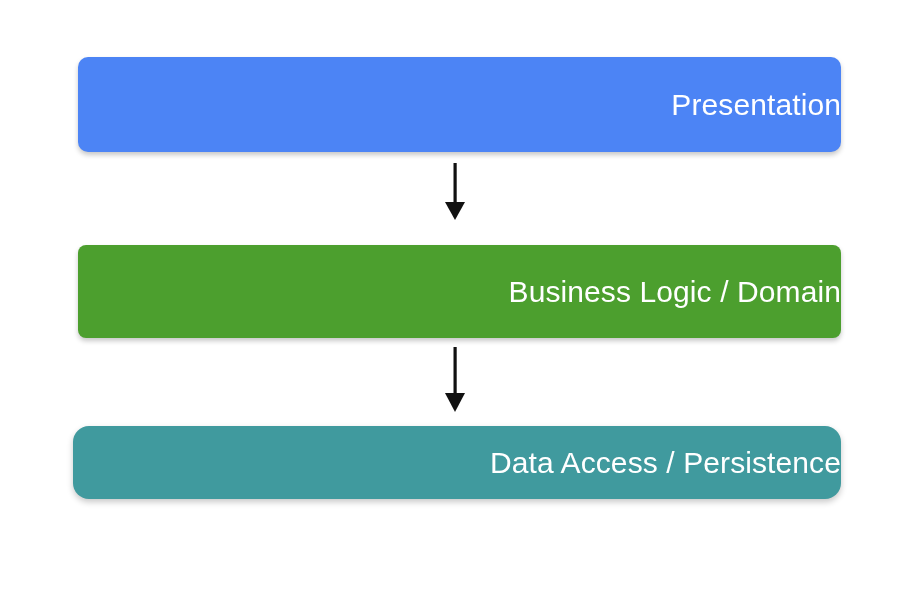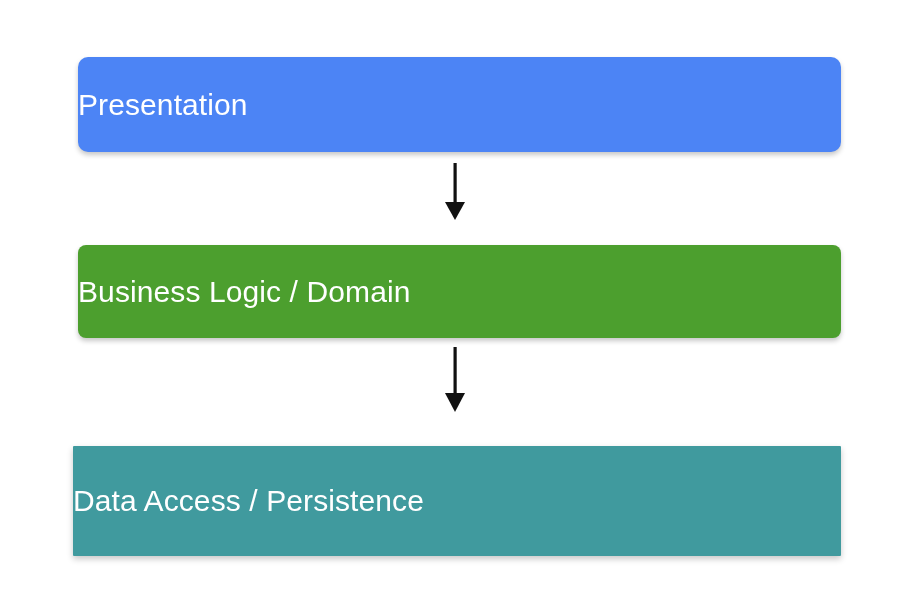--- a/index.html
+++ b/index.html
@@ -20,21 +20,21 @@
     width: 916px;
     height: 606px;
     background: #ffffff;
   }
 
   
   .layer-box {
     position: absolute;
     display: flex;
     align-items: center;
-    justify-content: flex-start;
+    justify-content: flex-end;
     box-sizing: border-box;
     color: #ffffff;
     font-weight: 400;
     letter-spacing: 0.1px;
     text-align: center;
     -webkit-font-smoothing: antialiased;
   }
 
   .layer-label {
     display: block;
@@ -61,26 +61,25 @@
     background: #4c9f2e;
     border-radius: 8px;
     font-size: 30px;
     box-shadow: 0 3px 5px rgba(0, 0, 0, 0.22);
   }
 
   #layer-data-access {
     left: 73px;
     top: 426px;
     width: 768px;
-    height: 110px;
+    height: 73px;
     background: #409a9e;
-    border-radius: 1px;
+    border-radius: 16px;
     font-size: 30px;
     box-shadow: 0 3px 6px rgba(0, 0, 0, 0.22);
-    margin-top: 20px;
   }
 
   
   .connector-arrow {
     position: absolute;
     overflow: visible;
   }
 
   #arrow-presentation-to-business {
     left: 425px;

